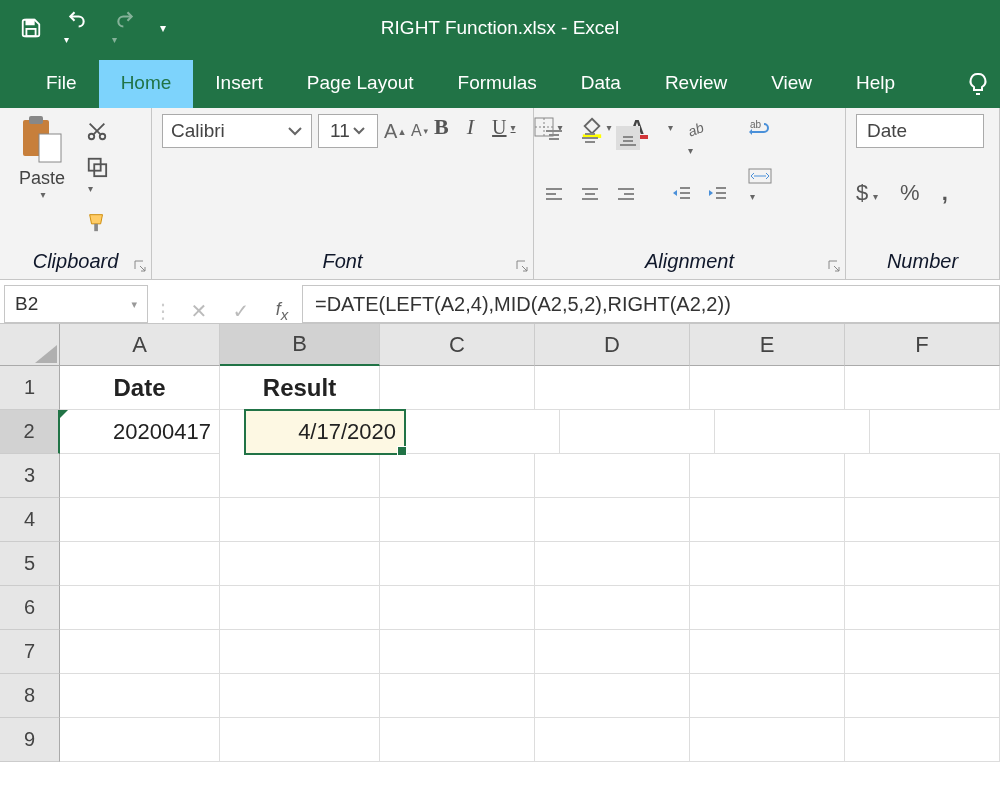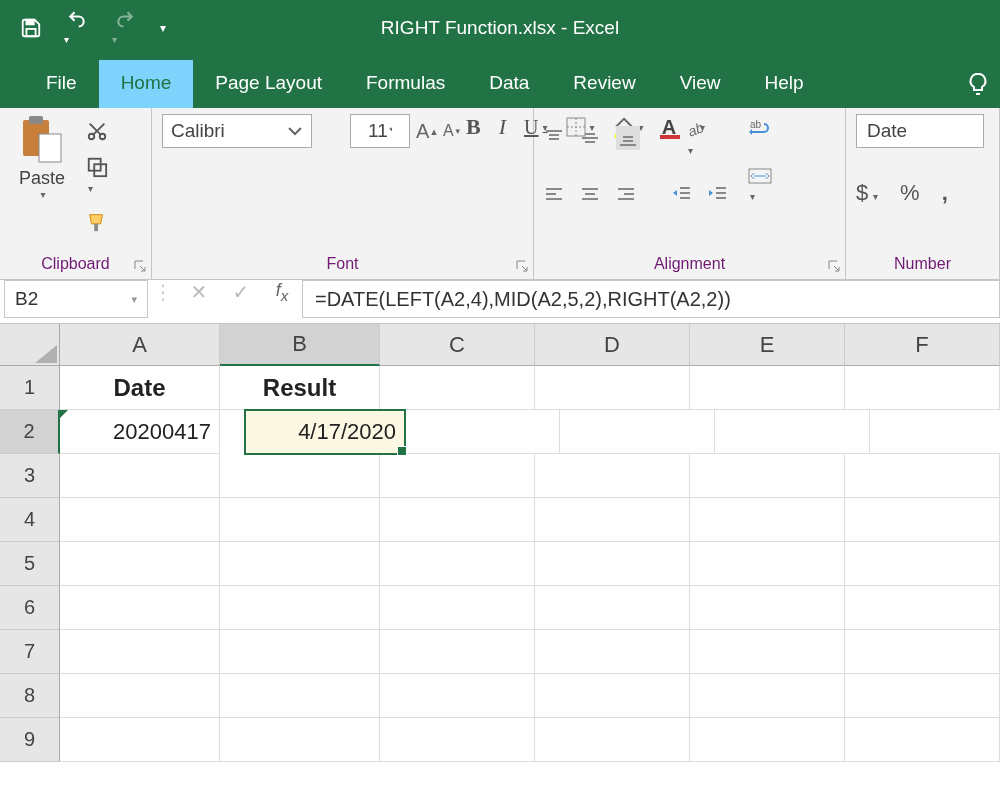--- a/index.html
+++ b/index.html
@@ -12,44 +12,44 @@
 .titlebar-center span { color:#fff; font-size:19px; }
 
 .menubar { background: #217346; height: 52px; display: flex; align-items: flex-end; padding-left: 24px; }
 .menubar .tab { color: #fff; font-size: 19px; padding: 12px 22px 14px; cursor: pointer; }
 .menubar .tab.active { background: #7dd3fc; color: #217346; }
 .menubar .help-icon { margin-left: auto; margin-right: 10px; color:#fff; padding-bottom:12px;}
 
 .ribbon { background: #f3f3f3; height: 172px; border-bottom: 1px solid #c6c6c6; display: flex; }
 .group { border-right: 1px solid #c6c6c6; padding: 6px 10px 4px; display: flex; flex-direction: column; position: relative; }
 .group-body { flex: 1; display: flex; align-items: flex-start; gap: 6px; }
-.group-label { text-align: center; font-size: 16px; color: #701a75; padding: 4px 0 2px; position: relative; }
+.group-label { text-align: center; font-size: 20px; color: #0f172a; padding: 4px 0 2px; position: relative; font-style: italic; }
 .group-launcher { position: absolute; right: 4px; bottom: 6px; width: 14px; height: 14px; }
 
 .clipboard-group { width: 152px; }
 .paste-btn { display: flex; flex-direction: column; align-items: center; width: 64px; cursor: pointer; }
 .paste-label { font-size: 18px; color: #444; margin-top: 4px; }
 .clip-side { display: flex; flex-direction: column; gap: 14px; margin-top: 6px; margin-left: 6px; }
 
 .font-group { width: 382px; }
 .font-row1 { display: flex; gap: 6px; margin-bottom: 24px; }
 .fontname-box { width: 150px; height: 34px; border: 1px solid #aaa; background: #fff; display: flex; align-items: center; padding: 0 8px; font-size: 19px; color: #444; justify-content: space-between; cursor: pointer;}
-.fontsize-box { width: 60px; height: 34px; border: 1px solid #aaa; background: #fff; display: flex; align-items: center; padding: 0 17px; font-size: 19px; color: #444; justify-content: space-between; cursor: pointer; margin-left: 32px;}
+.fontsize-box { width: 60px; height: 34px; border: 1px solid #aaa; background: #fff; display: flex; align-items: center; padding: 0 11px; font-size: 19px; color: #444; justify-content: space-between; cursor: pointer;}
 .font-row2 { display: flex; gap: 18px; align-items: center; }
 .ribbon-btn { cursor: pointer; color: #555; display: flex; align-items: center; gap: 2px; }
 
 .align-group { width: 312px; }
 .align-rows { display:flex; flex-direction:column; gap:26px; margin-top:4px;}
 .align-row { display:flex; gap:16px; align-items:center;}
 
 .number-group { flex: 1; }
 .number-box { height:34px; border:1px solid #aaa; background:#fff; display:flex; align-items:center; padding:0 10px; font-size:19px; color:#444; width: 128px; cursor:pointer;}
 .number-row2 { display:flex; gap:22px; margin-top:26px; align-items:center; font-size:22px; color:#555;}
 
-.formula-bar { height: 44px; border-bottom: 1px solid #c6c6c6; display: flex; align-items: flex-start; background: #fff; }
+.formula-bar { height: 44px; border-bottom: 1px solid #c6c6c6; display: flex; align-items: flex-end; background: #fff; }
 .namebox { width: 144px; height: 38px; border: 1px solid #c6c6c6; margin: 0 0 0 4px; display: flex; align-items: center; padding: 0 10px; font-size: 19px; color: #333; justify-content: space-between; cursor:text;}
 .fb-sep { width: 30px; display:flex; justify-content:center; color:#ccc; font-size:20px;}
 .fb-btn { width: 42px; text-align:center; color:#bbb; font-size:20px; cursor:pointer;}
 .fb-fx { width: 40px; font-style: italic; font-size: 18px; color:#666; text-align:center;}
 .formula-input { flex:1; border:1px solid #c6c6c6; height:38px; display:flex; align-items:center; padding:0 12px; font-size:20px; color:#333; }
 
 .sheet { display: flex; }
 .rowhdrs { display:flex; flex-direction:column; }
 .corner { width: 60px; height: 42px; background: #e6e6e6; border-right:1px solid #aaa; border-bottom:1px solid #aaa; position:relative;}
 .corner::after { content:''; position:absolute; right:2px; bottom:2px; border-style:solid; border-width:0 0 18px 22px; border-color: transparent transparent #b0b0b0 transparent;}
@@ -94,20 +94,21 @@
           <path d="M20 9H10a6 6 0 0 0 0 12"></path>
         </svg><span class="caret">▾</span></span>
     <span class="qat-icon" style="font-size:12px">▾</span>
   </div>
   <div class="titlebar-center"><span>RIGHT Function.xlsx  -  Excel</span></div>
 </div>
 
 <div class="menubar">
   <div class="tab">File</div>
   <div class="tab active">Home</div>
+  <div class="tab">Insert</div>
   <div class="tab">Page Layout</div>
   <div class="tab">Formulas</div>
   <div class="tab">Data</div>
   <div class="tab">Review</div>
   <div class="tab">View</div>
   <div class="tab">Help</div>
   <div class="help-icon">
       <svg width="24" height="24" viewBox="0 0 24 24" fill="none" stroke="#fff" stroke-width="2">
         <path d="M9 18h6M10 22h4M12 2a7 7 0 0 0-4 13v3h8v-3a7 7 0 0 0-4-13z"></path>
       </svg>

